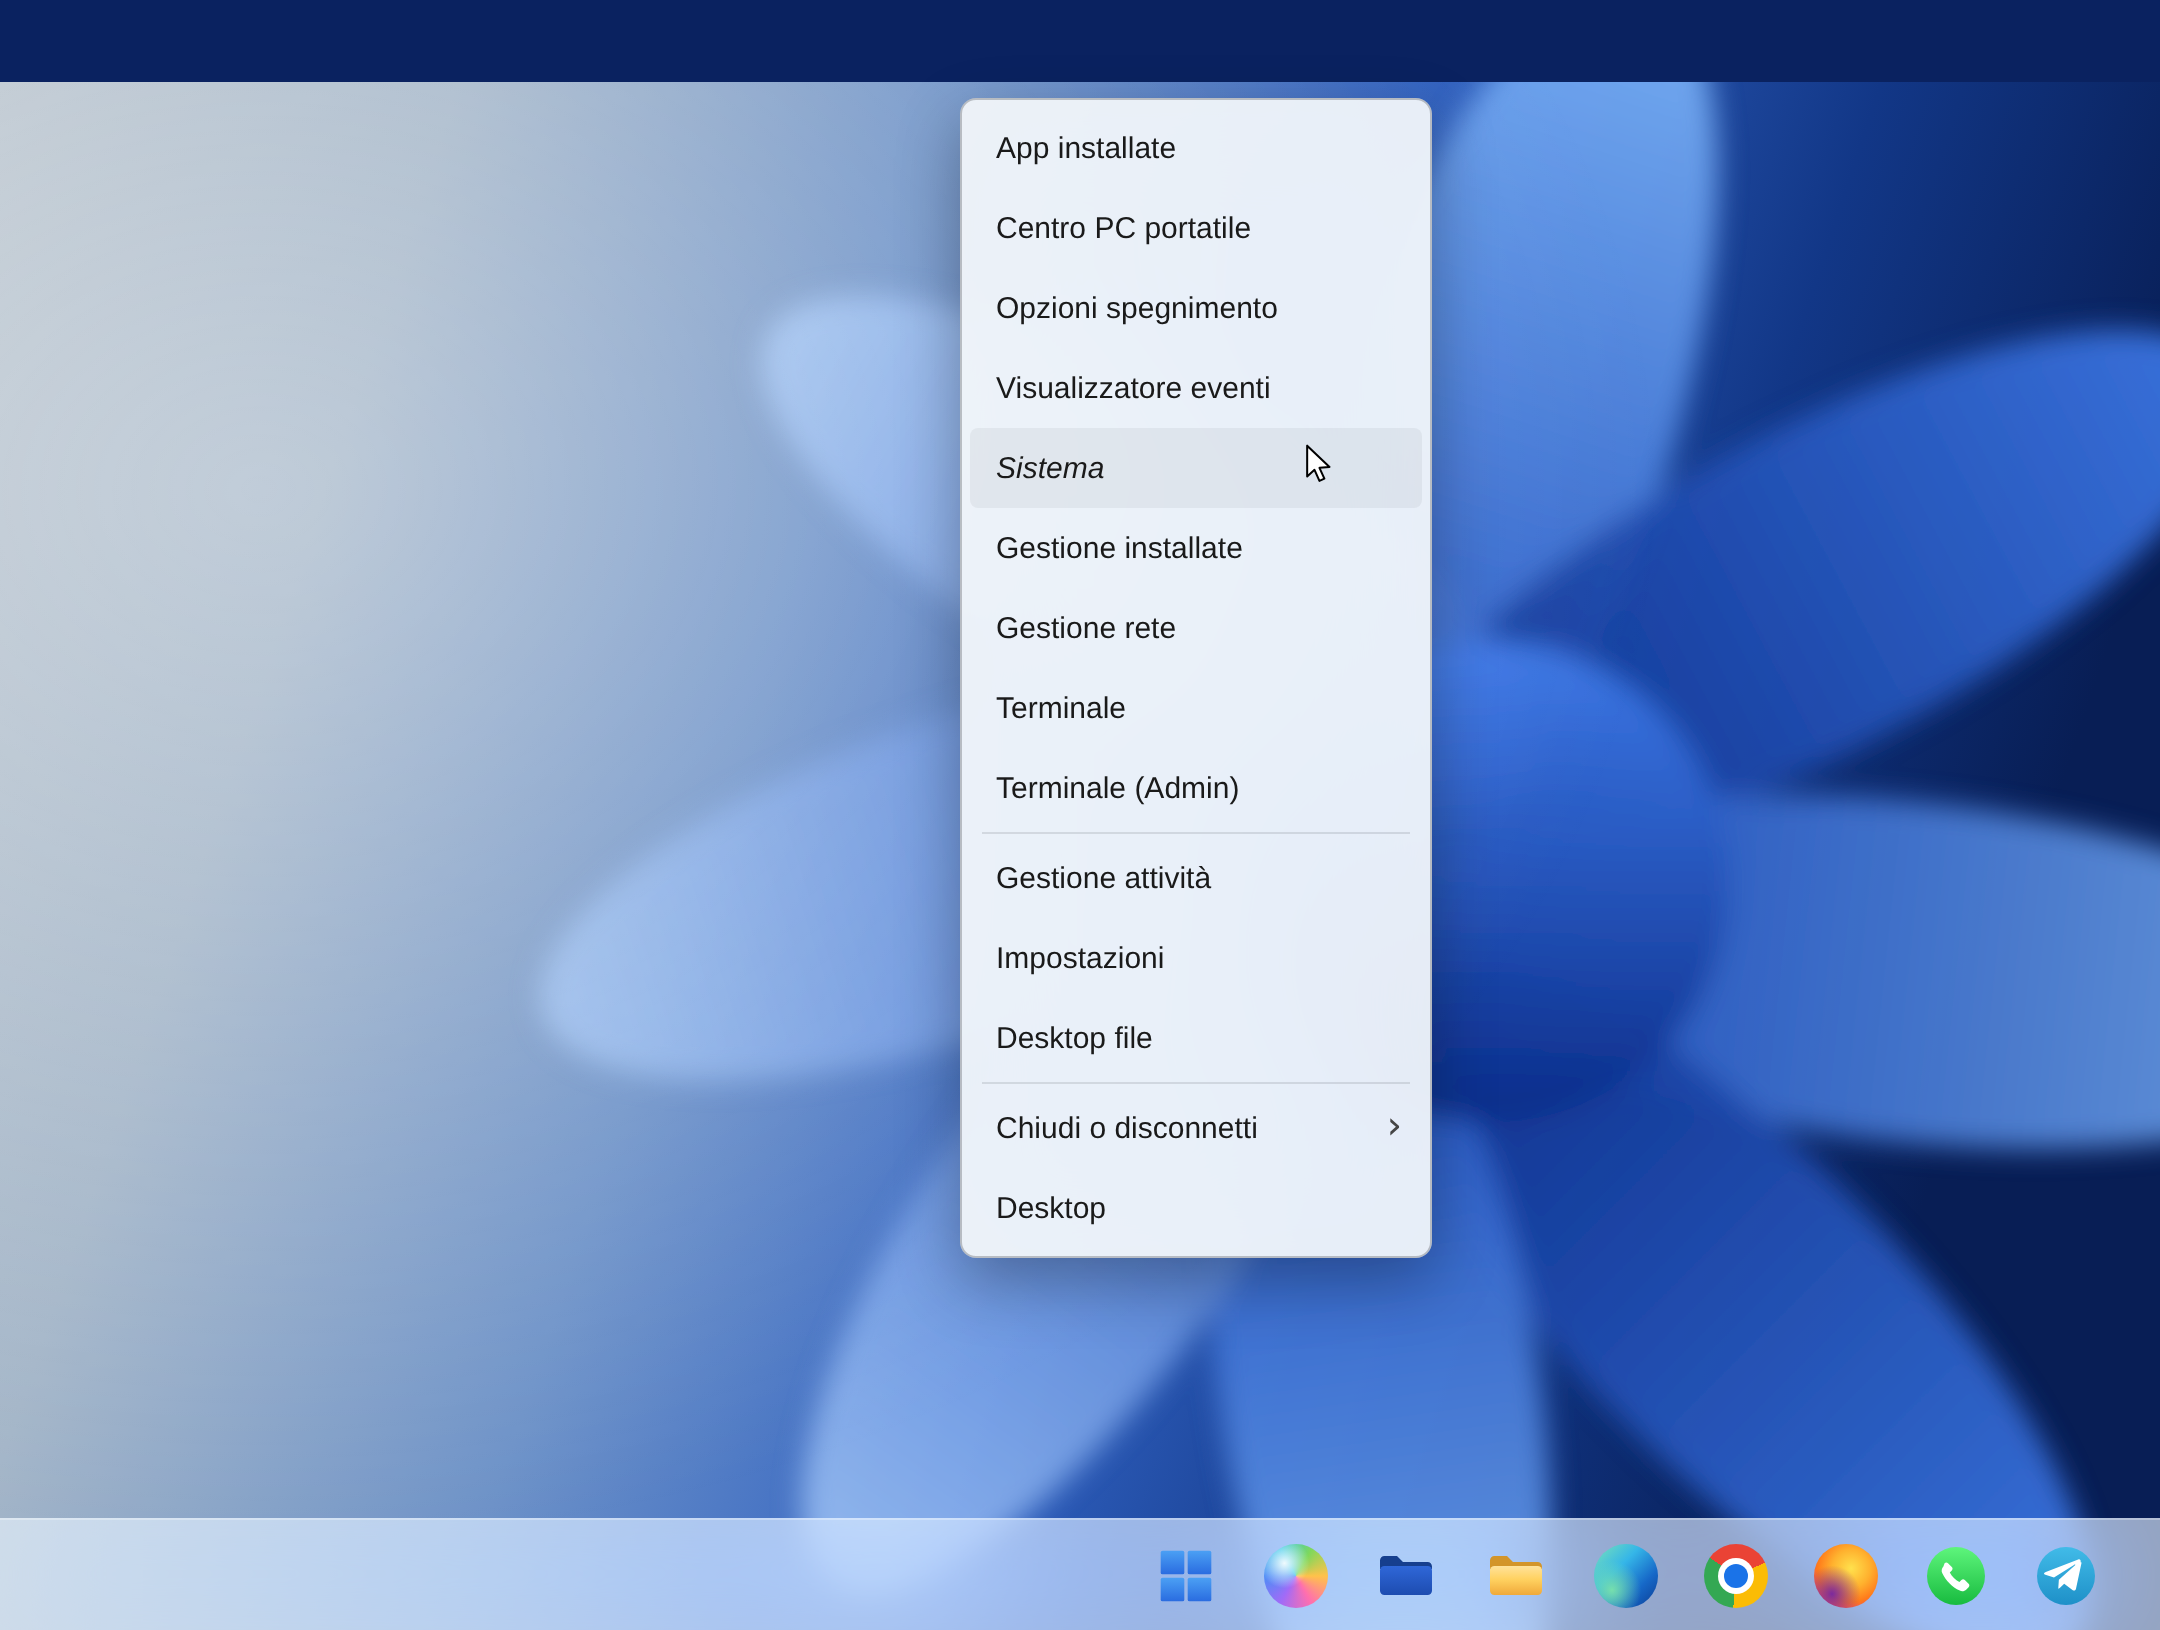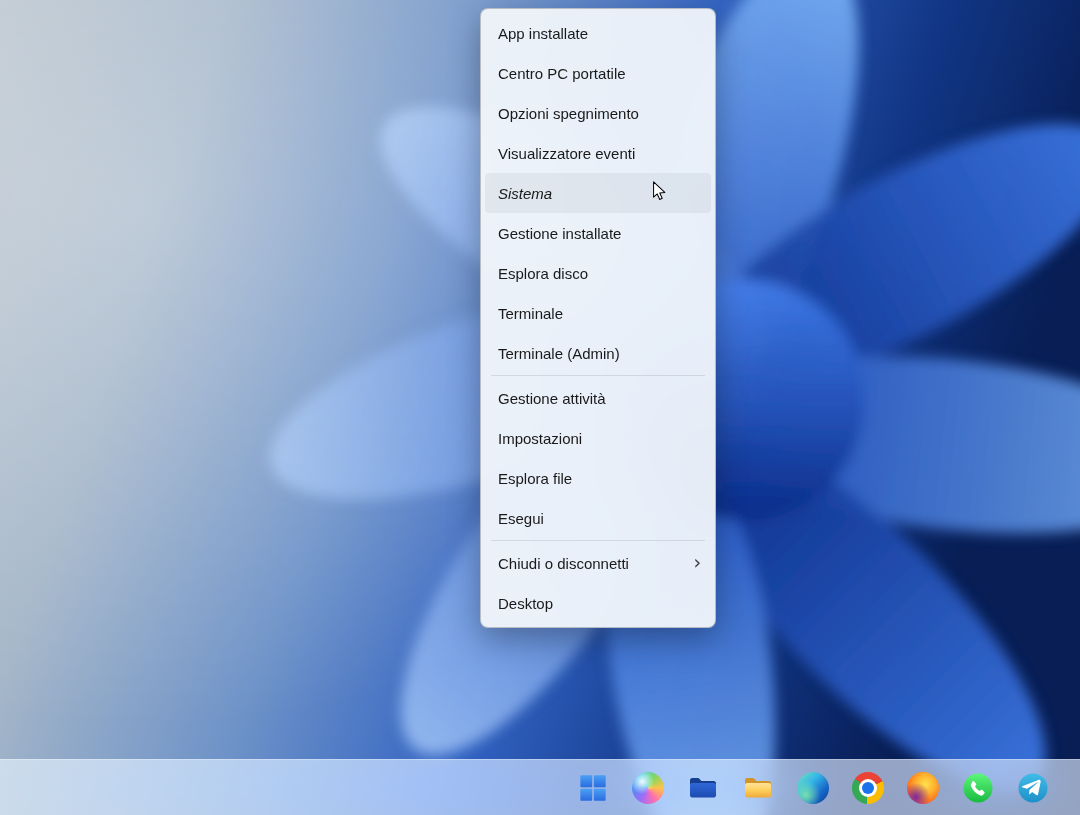--- a/index.html
+++ b/index.html
@@ -1,19 +1,19 @@
 <!DOCTYPE html>
 <html><head>
 <meta charset="utf-8">
 <style>
   * { margin:0; padding:0; box-sizing:border-box; }
   html,body { width:1080px; height:815px; overflow:hidden; }
   body { font-family:"Liberation Sans", sans-serif; position:relative; background:#0a2260; }
 
-  .desktop { position:absolute; inset:0; }
+  .desktop { position:absolute; inset:0;margin-top:41px; }
   .wallpaper { position:absolute; inset:0; display:block; }
 
   
   .winx-menu {
     position:absolute; left:480px; top:8px; width:236px;
     background:rgba(243,246,249,0.94);
     border:1px solid rgba(120,125,130,0.45);
     border-radius:8px;
     box-shadow:0 12px 32px rgba(0,0,0,0.30);
     padding:4px;
@@ -131,40 +131,37 @@
     <div class="menu-item">
         <span>Visualizzatore eventi</span>
       </div>
     <div class="menu-item highlighted">
         <span>Sistema</span>
       </div>
     <div class="menu-item">
         <span>Gestione installate</span>
       </div>
     <div class="menu-item">
-        <span>Esplora disco</span>
+        <span>Gestione rete</span>
       </div>
     <div class="menu-item">
         <span>Terminale</span>
       </div>
     <div class="menu-item">
         <span>Terminale (Admin)</span>
       </div>
     <div class="menu-sep"></div>
     <div class="menu-item">
         <span>Gestione attività</span>
       </div>
     <div class="menu-item">
         <span>Impostazioni</span>
       </div>
     <div class="menu-item">
-        <span>Esplora file</span>
-      </div>
-    <div class="menu-item">
-        <span>Esegui</span>
+        <span>Desktop file</span>
       </div>
     <div class="menu-sep"></div>
     <div class="menu-item">
       <span>Chiudi o disconnetti</span>
       <span class="submenu-chevron">›</span>
     </div>
     <div class="menu-item">
         <span>Desktop</span>
       </div>
   </div>

